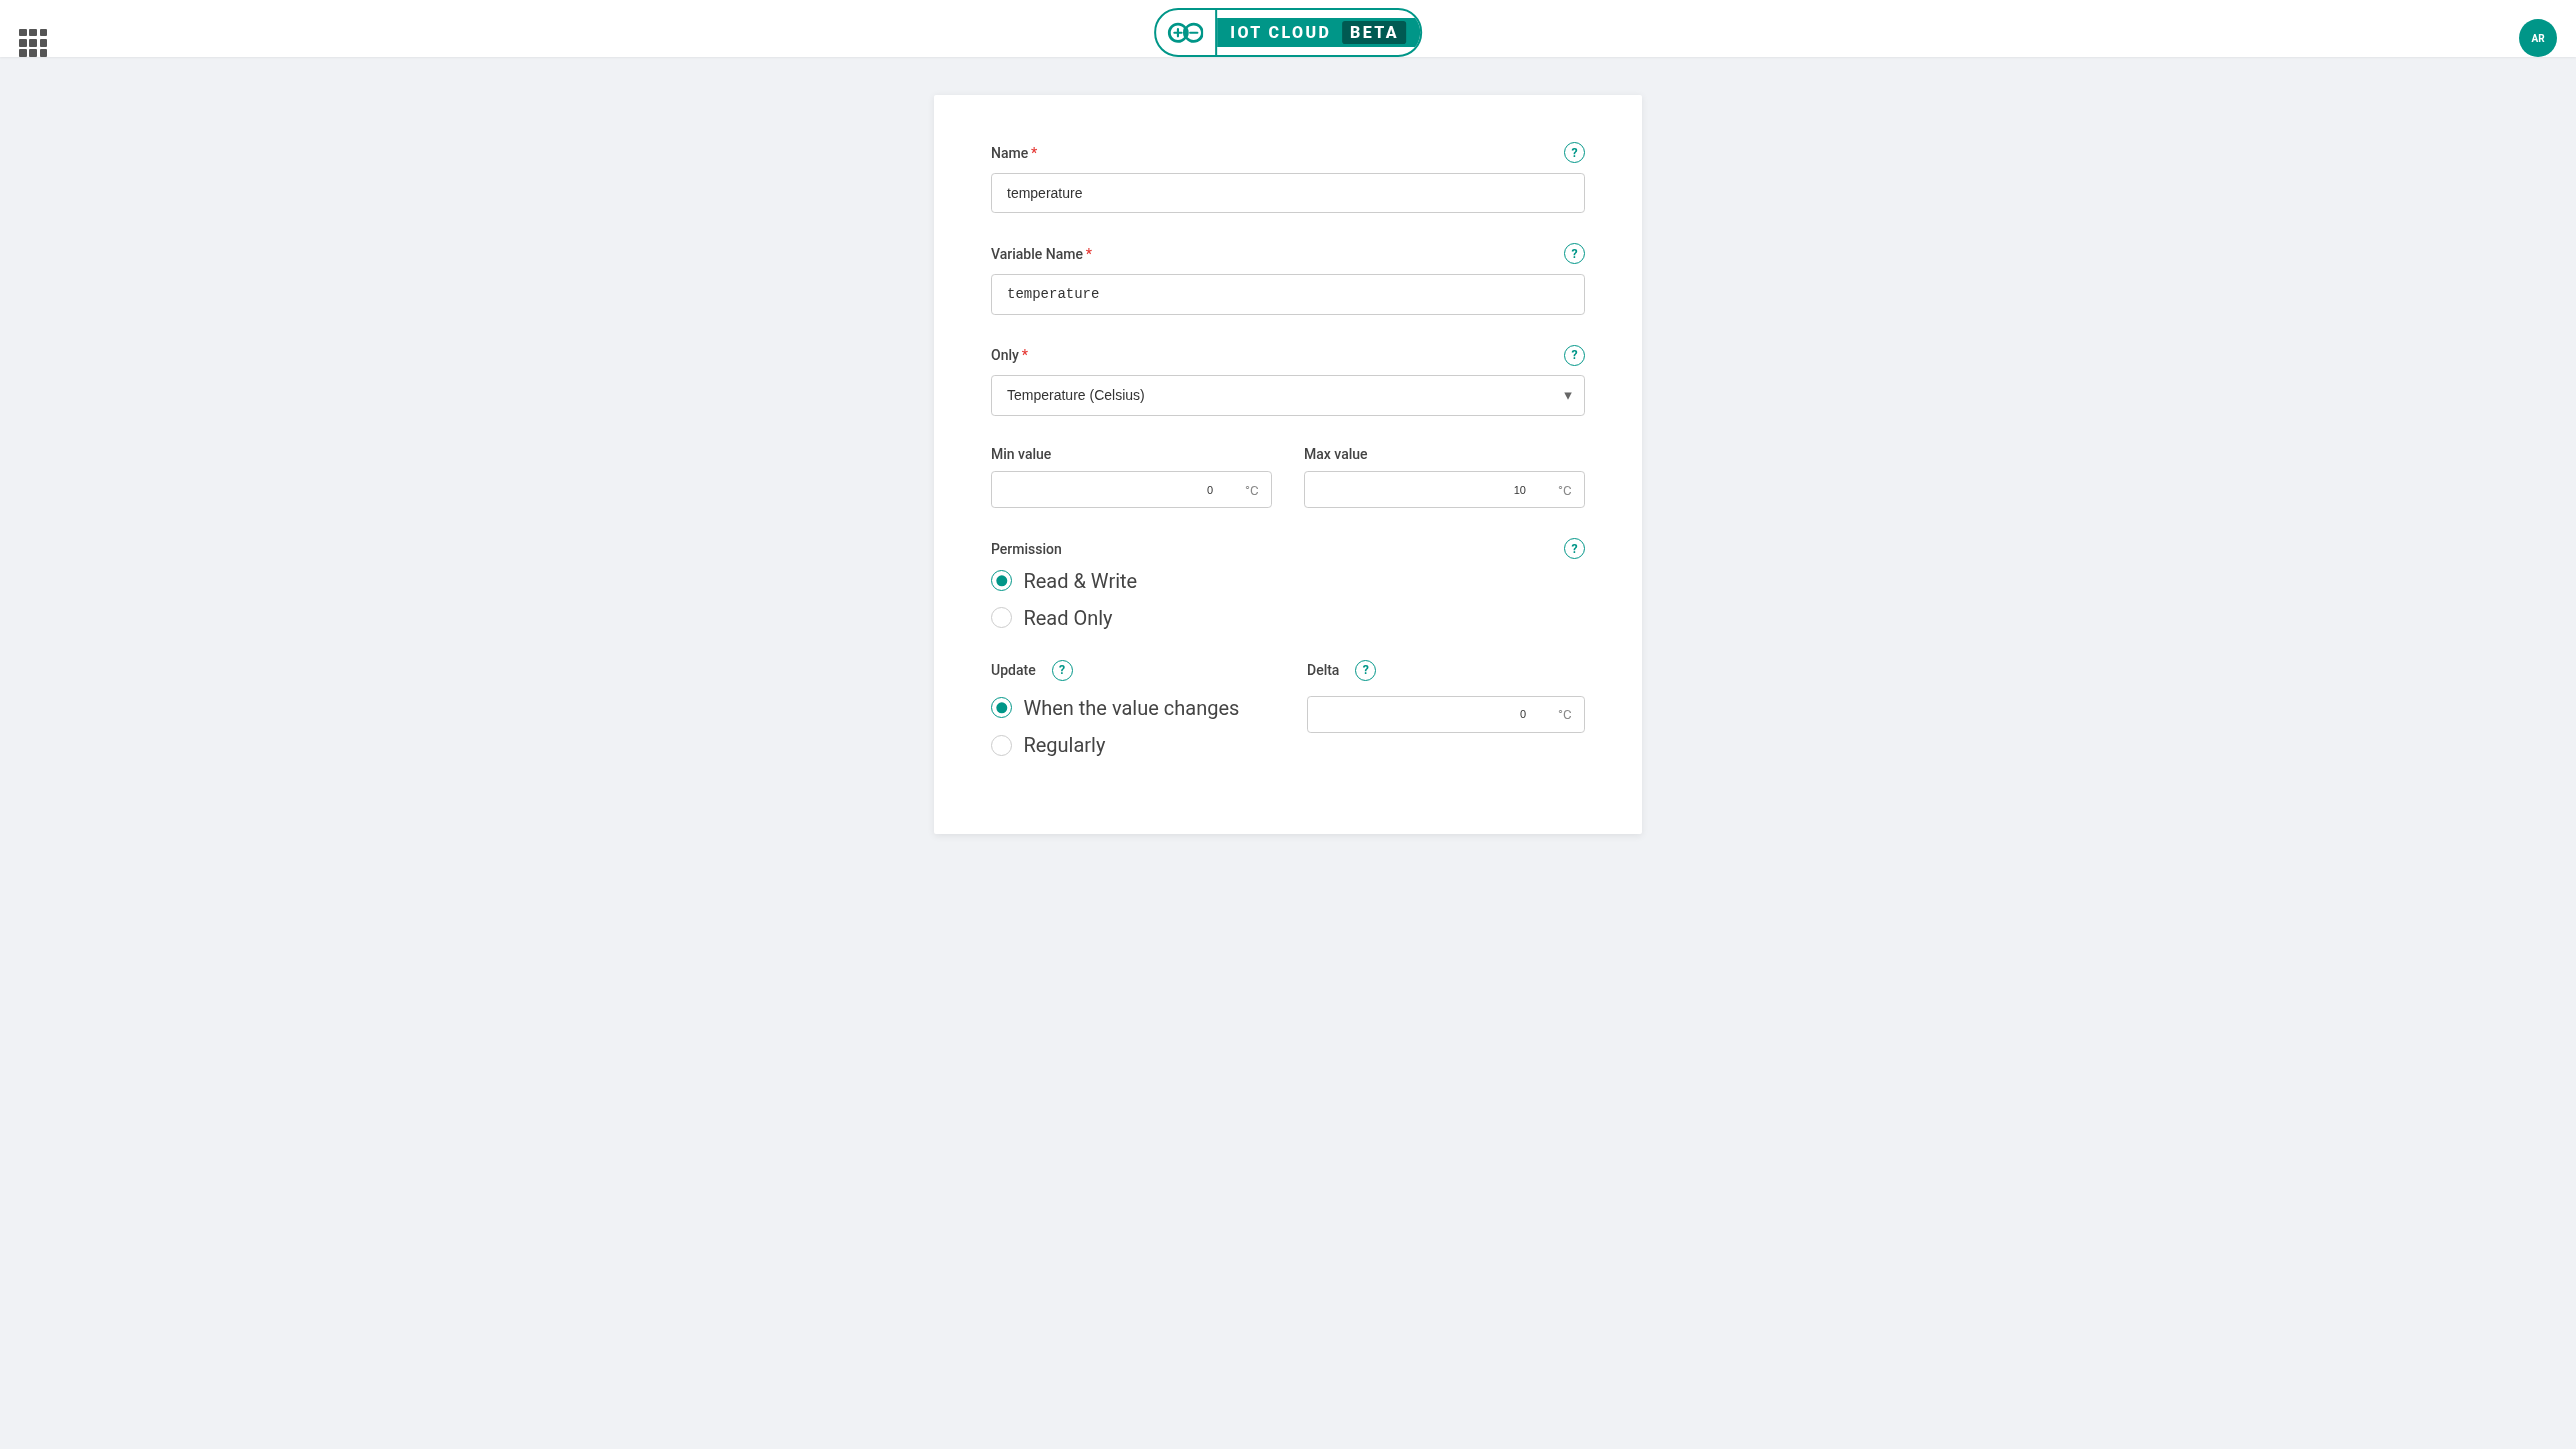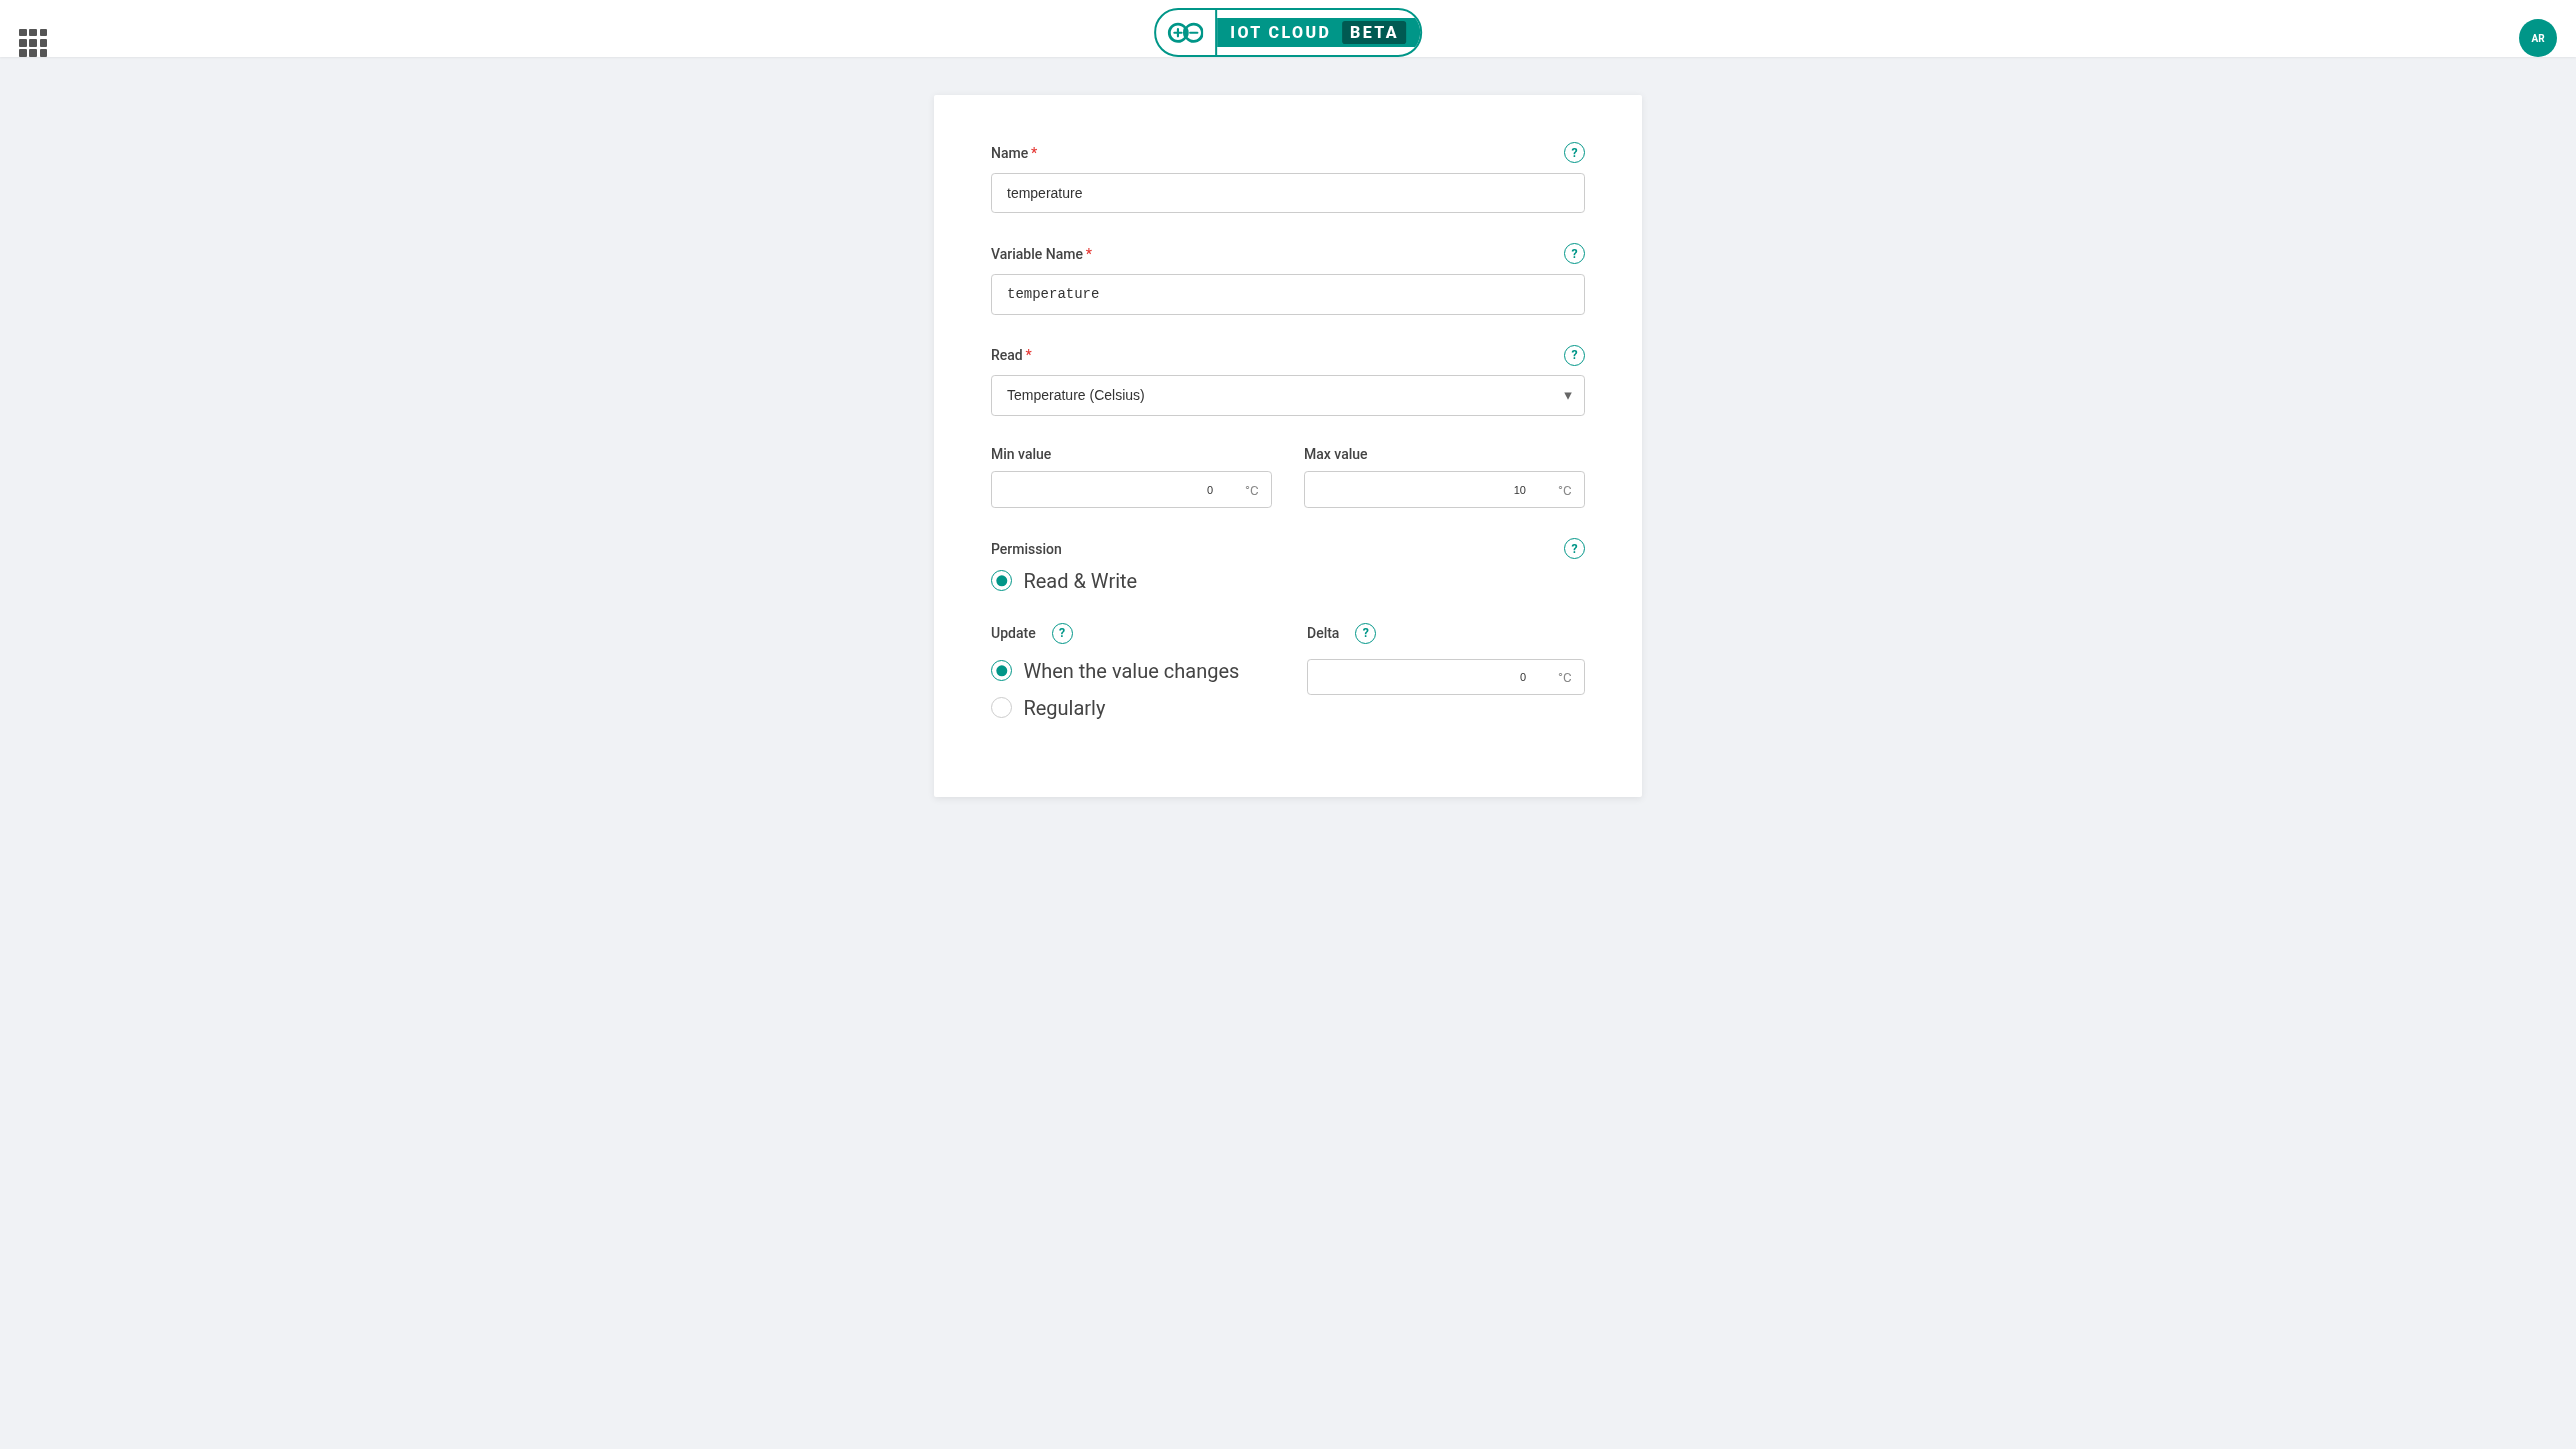--- a/index.html
+++ b/index.html
@@ -363,21 +363,21 @@
           <span>Variable Name</span><span class="required-star">*</span>
         </label>
         <div class="help-icon">?</div>
       </div>
       <input type="text" class="form-input monospace" value="temperature" style="">
     </div>
 
     <div class="form-group">
       <div class="form-label-row">
         <label class="form-label">
-          <span>Read</span><span class="required-star">*</span>
+          <span>Only</span><span class="required-star">*</span>
         </label>
         <div class="help-icon">?</div>
       </div>
       <div class="select-wrapper">
         <select class="form-select">
           <option>Temperature (Celsius)</option>
           <option>Temperature (Fahrenheit)</option>
           <option>Humidity</option>
           <option>Pressure</option>
           <option>Float</option>
@@ -413,20 +413,24 @@
     <div class="form-group">
       <div class="form-label-row">
         <label class="form-label">Permission</label>
         <div class="help-icon">?</div>
       </div>
       <div class="radio-group">
         <label class="radio-option">
           <input type="radio" name="permission" class="radio-input" checked="" style="">
           <span class="radio-label">Read &amp; Write</span>
         </label>
+        <label class="radio-option">
+          <input type="radio" name="permission" class="radio-input" style="">
+          <span class="radio-label">Read Only</span>
+        </label>
       </div>
     </div>
 
     <div class="form-group update-delta-row">
       <div>
         <div class="section-label-row">
           <span class="section-label">Update</span>
           <div class="help-icon">?</div>
         </div>
         <div class="radio-group">

